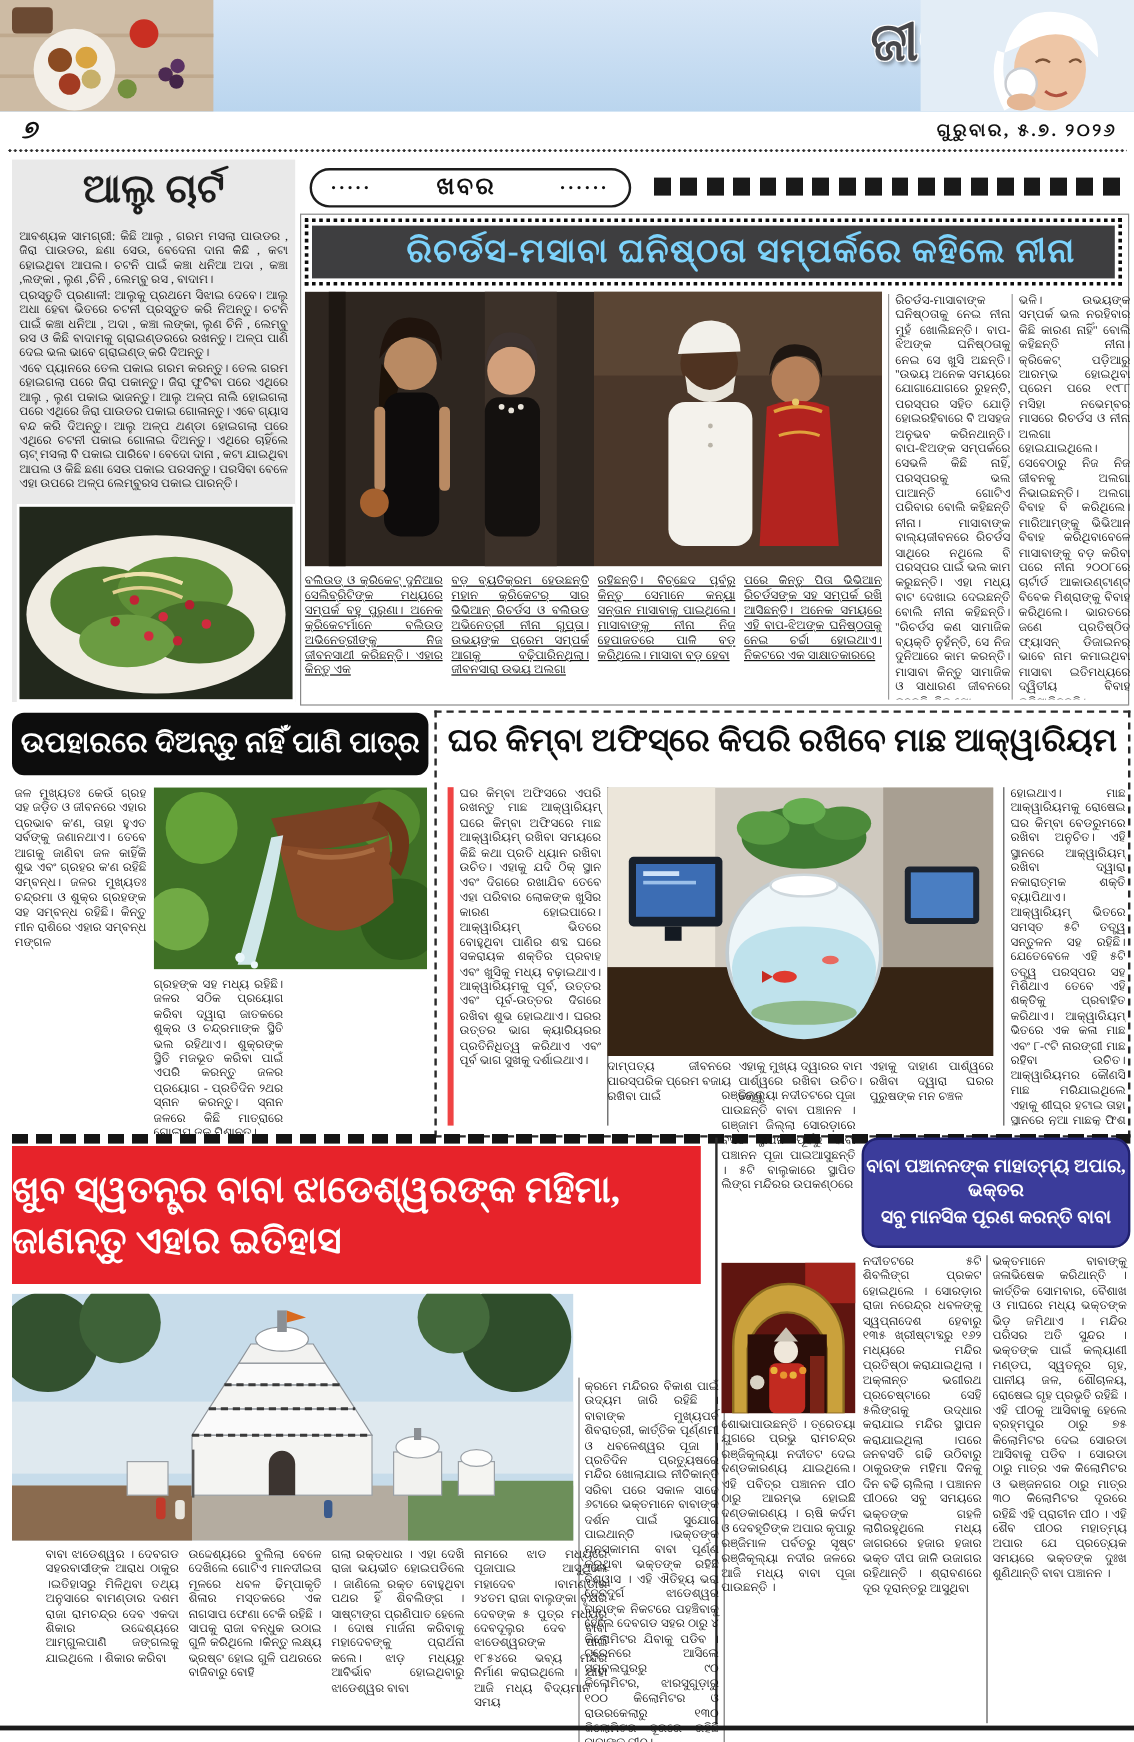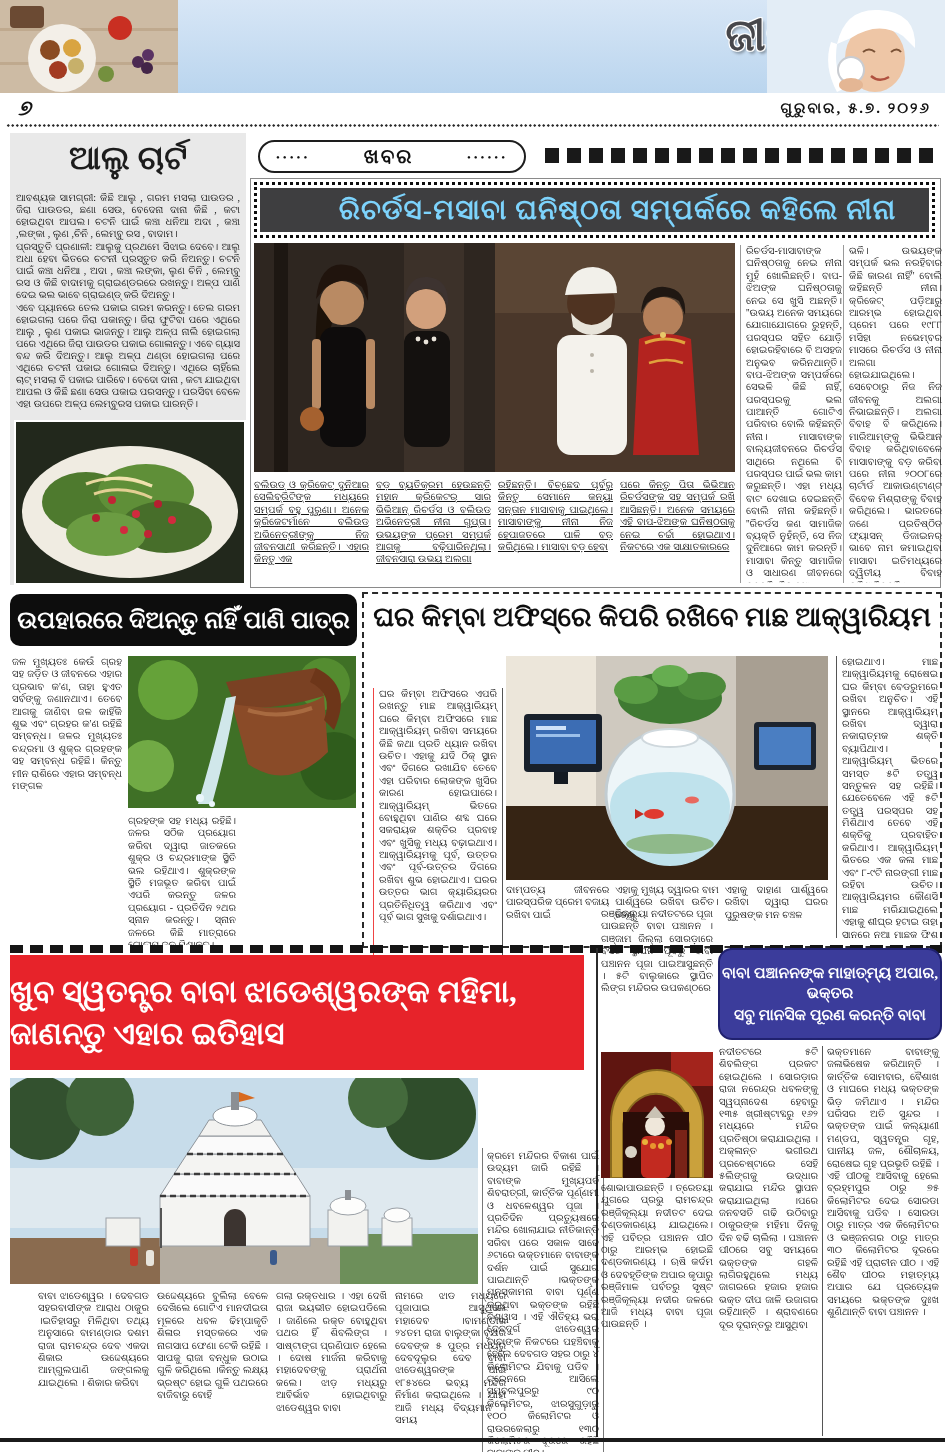--- a/index.html
+++ b/index.html
@@ -43,21 +43,21 @@
   .whead{left:10px;top:594px;width:347px;height:52px;background:#0d0d0d;border-radius:10px;
         display:flex;align-items:center;justify-content:center;}
   .whead span{color:#fff;font-size:24px;font-weight:bold;}
   .wcol1{left:12px;top:656px;width:110px;height:288px;}
   .wimg{left:128px;top:656px;width:228px;height:152px;overflow:hidden;}
   .wcol2{left:128px;top:815px;width:108px;height:130px;}
   .wcol3{left:243px;top:815px;width:113px;height:130px;}
   
   .aqbox{left:362px;top:592px;width:580px;height:356px;border:2px dashed #2a2a2a;box-sizing:border-box;background:#fff;}
   .aqhead{left:0;top:8px;width:576px;text-align:center;font-size:27px;font-weight:bold;color:#0e0e0e;}
-  .aqleft{left:9px;top:62px;width:118px;height:282px;border-left:1px solid #ef4444;border-right:1px solid #555;padding:0 5px;margin-top:32px;}
+  .aqleft{left:9px;top:62px;width:118px;height:282px;border-left:5px solid #ef4444;border-right:1px solid #555;padding:0 5px;}
   .aqimg{left:142px;top:62px;width:322px;height:224px;overflow:hidden;}
   .aqright{left:472px;top:62px;width:96px;height:282px;border-left:1px solid #555;padding-left:5px;}
   .aqcaps{left:142px;top:290px;width:322px;height:56px;display:flex;gap:6px;}
   .aqcaps .col{flex:1;}
   
   .dashstrip{left:10px;top:945px;width:932px;height:8px;
         background:repeating-linear-gradient(90deg,#151515 0 13px,transparent 13px 20px);}
   .vline{left:596px;top:948px;width:0;height:489px;border-left:2px solid #2b2b2b;}
   .botrule{left:0;top:1438px;width:945px;height:4px;background:#1b1b1b;}
   

